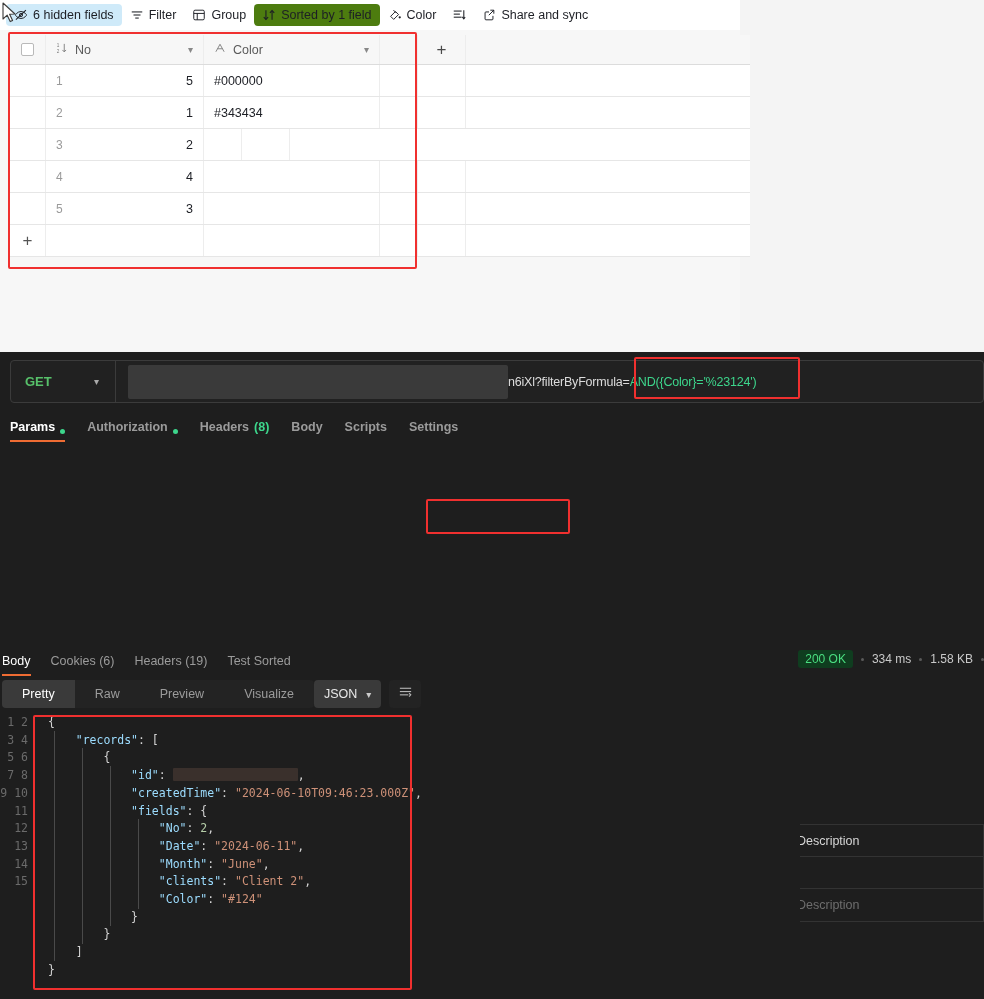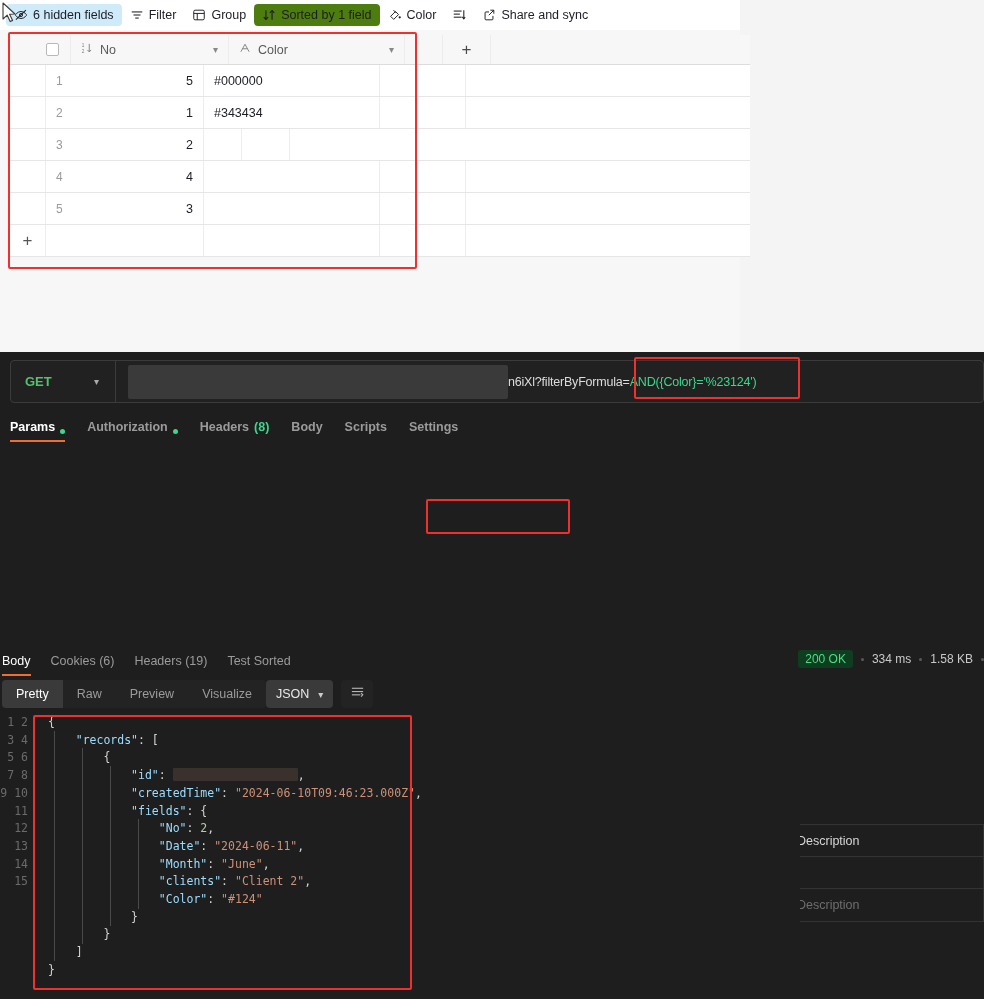--- a/index.html
+++ b/index.html
@@ -29,21 +29,21 @@
   .at-chip.orange { background: #4d7c0f; }
   .at-chip .ic { display: inline-flex; align-items: center; justify-content: center; width: 14px; height: 14px; }
   .at-chip svg { display: block; }
 
   .cursor-arrow { position: absolute; left: 2px; top: 2px; width: 18px; height: 22px; pointer-events: none; z-index: 40; }
 
   
   .at-grid { position: absolute; left: 0; top: 30px; width: 740px; height: 322px; background: #f7f7f7; }
   .gridwrap { position: absolute; left: 10px; top: 5px; width: 740px; }
   .grow { display: flex; height: 32px; background: #fff; border-bottom: 1px solid #e6e6e6; }
-  .grow.header { background: #f7f7f7; border-bottom: 1px solid #dcdcdc; height: 30px; padding-left: 25px; }
+  .grow.header { background: #f7f7f7; border-bottom: 1px solid #dcdcdc; height: 30px; }
   .c-check { width: 36px; display: flex; align-items: center; justify-content: center; border-right: 1px solid #ededed; }
   .c-no { width: 158px; display: flex; align-items: center; padding: 0 10px; border-right: 1px solid #ededed; font-size: 12.5px; }
   .c-color { width: 176px; display: flex; align-items: center; padding: 0 10px; border-right: 1px solid #ededed; font-size: 12.5px; color: #1d1f25; }
   .c-tail { width: 38px; border-right: 1px solid #ededed; }
   .c-plus { width: 48px; display: flex; align-items: center; justify-content: center; font-size: 17px; color: #4a4a4a; border-right: 1px solid #ededed; }
   .c-rest { flex: 1; }
   .grow.header .c-no, .grow.header .c-color { color: #5a5a5a; font-size: 12.5px; gap: 6px; justify-content: space-between; }
   .hd-l { display: flex; align-items: center; gap: 7px; }
   .chev { color: #888; font-size: 10px; }
   .rownum { color: #9a9a9a; font-size: 12px; width: 30px; }
@@ -91,21 +91,21 @@
   .resptabs-l { display: flex; gap: 20px; padding-left: 2px; align-items: flex-end; }
   .restab { font-size: 12.5px; color: #9b9b9b; padding-bottom: 8px; position: relative; cursor: pointer; white-space: nowrap; }
   .restab.active { color: #fff; }
   .restab.active::after { content: ""; position: absolute; left: 0; right: 0; bottom: 0; height: 2px; background: #ef6c33; }
   .status { position: absolute; right: 0; bottom: 8px; display: flex; align-items: center; gap: 8px; font-size: 12px; color: #c9c9c9; }
   .pill200 { background: #0f3d1f; color: #4ade80; padding: 2px 7px; border-radius: 3px; font-size: 12px; }
   .sep { width: 3px; height: 3px; border-radius: 50%; background: #5a5a5a; display: inline-block; }
 
   .viewbar { position: absolute; left: 2px; top: 328px; height: 28px; display: flex; align-items: stretch; gap: 0; }
   .vseg { display: flex; background: #232323; border-radius: 4px; overflow: hidden; }
-  .vbtn { padding: 0 14px; display: flex; align-items: center; font-size: 12.5px; color: #9b9b9b; cursor: pointer; }
+  .vbtn { padding: 0 20px; display: flex; align-items: center; font-size: 12.5px; color: #9b9b9b; cursor: pointer; }
   .vbtn.active { background: #3a3a3a; color: #fff; }
   .jsonsel { background: #3a3a3a; border-radius: 4px; padding: 0 10px; display: flex; align-items: center; gap: 9px; font-size: 12.5px; color: #e8e8e8; cursor: pointer; }
   .wrapbtn { margin-left: 8px; background: #232323; border-radius: 4px; width: 32px; display: flex; align-items: center; justify-content: center; cursor: pointer; }
 
   .jsonarea { position: absolute; left: 0; top: 362px; width: 800px; height: 285px; background: #1e1e1e; }
   .jsoncode { display: flex; font-family: "DejaVu Sans Mono", monospace; font-size: 11.5px; line-height: 17.7px; }
   .gutter { width: 34px; text-align: right; padding-right: 6px; color: #6b6b6b; flex: 0 0 34px; }
   .codecol { position: relative; flex: 1; padding-left: 14px; white-space: pre; color: #d4d4d4; }
   .k { color: #9cdcfe; }
   .s { color: #ce9178; }

